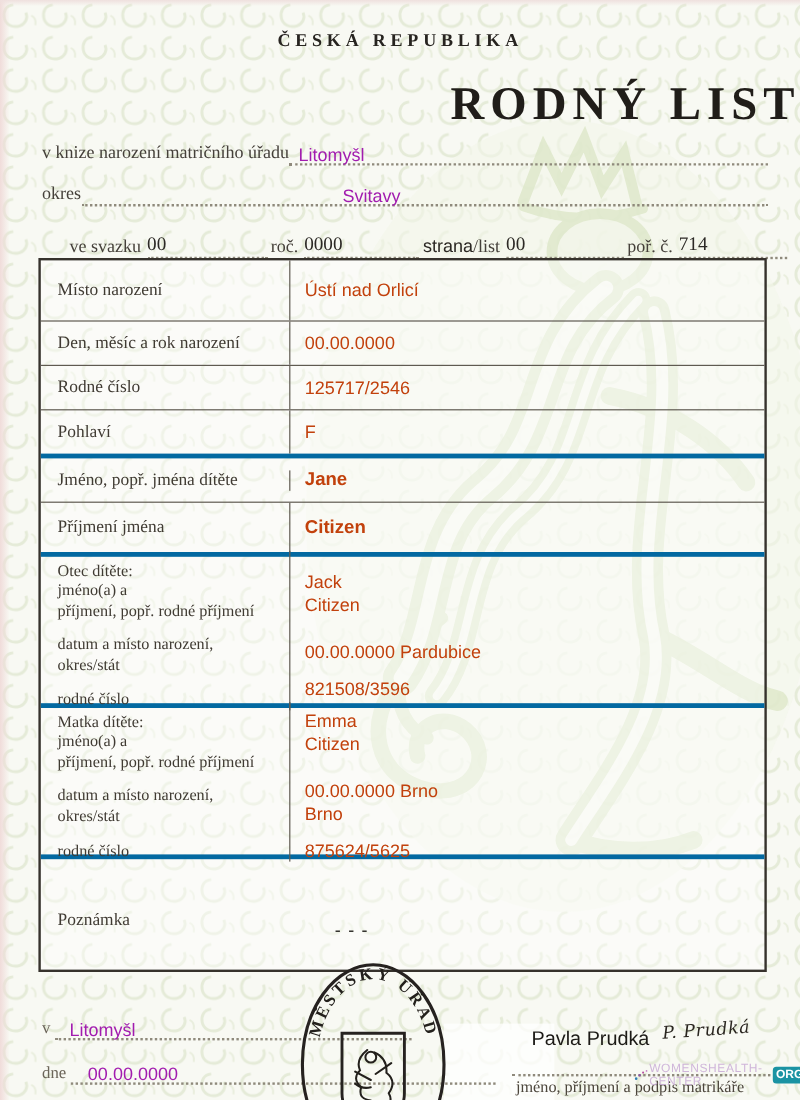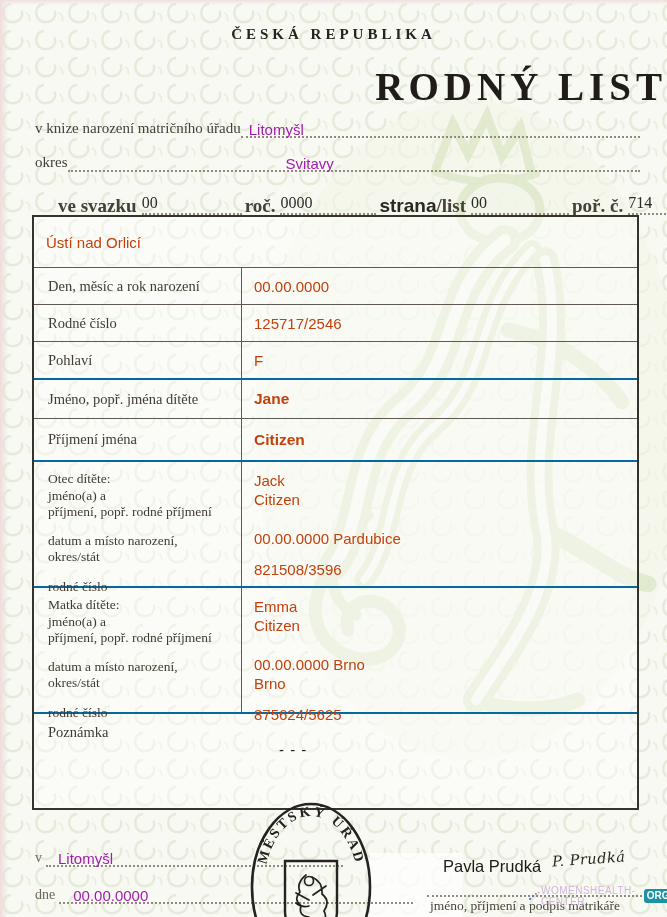--- a/index.html
+++ b/index.html
@@ -21,29 +21,29 @@
   
   .reg-line{position:absolute;left:35px;right:27px;display:flex;align-items:flex-end;z-index:2;}
   .reg-label{font-size:15px;color:#45403a;white-space:nowrap;line-height:19px;}
   .dots{flex:1 1 auto;border-bottom:2px dotted #8f8a7c;position:relative;height:19px;}
   .dots .val{position:absolute;bottom:-2px;white-space:nowrap;
     font-family:"Liberation Sans",sans-serif;font-size:15px;color:#a21caf;}
   .seg{flex:0 0 auto;border-bottom:2px dotted #8f8a7c;position:relative;height:19px;}
   .line1{top:117px;}
   .line2{top:151px;}
   .line3{top:186px;left:55px;}
-  .line3 .reg-label{margin:10px 5px 0 3px;font-size:19px;font-weight:bold;}
+  .line3 .reg-label{margin:10px 5px 0 3px;font-size:15px;}
   .lbl-sans{font-family:"Liberation Sans",sans-serif;color:#2b2823;}
 
   
   .cert-table{position:absolute;left:32px;top:215px;width:607px;z-index:2;
     border:2px solid #36322c;background:rgba(255,255,255,.42);box-sizing:border-box;}
   .row{display:flex;border-top:1px solid #5f5a51;box-sizing:border-box;}
   .row.first{border-top:none;}
-  .row.group{border-top:2px solid #0369a1;}
+  .row.group{border-top:4px solid #0369a1;align-items:center;}
   .cl{width:208px;flex:0 0 208px;border-right:1px solid #5f5a51;box-sizing:border-box;
       padding-left:14px;padding-right:8px;display:flex;align-items:center;
       font-size:14.5px;color:#403b33;}
   .cv{flex:1;padding-left:12px;display:flex;align-items:center;
       font-family:"Liberation Sans",sans-serif;font-size:15px;color:#c2410c;}
   .bold .cv{font-weight:bold;font-size:15.5px;}
   .h50{height:50px;} .h37{height:37px;} .h40{height:40px;} .h42{height:42px;}
   .h126{height:126px;} .h96{height:96px;gap:24px;}
   .parent .cl,.parent .cv{display:block;align-items:initial;padding-top:9px;}
   .parent .cl div{font-size:13.5px;line-height:16.5px;}
@@ -148,20 +148,21 @@
     </span>
     <span class="reg-label">poř. č.</span>
     <span class="seg" style="width:90px">
       <span class="val" style="left:22px">714</span>
     </span>
   </div>
 
   <div class="cert-table">
 
     <div class="row first h50">
+      <div class="cl">Místo narození</div>
       <div class="cv">Ústí nad Orlicí</div>
     </div>
     <div class="row h37">
       <div class="cl">Den, měsíc a rok narození</div>
       <div class="cv">00.00.0000</div>
     </div>
     <div class="row h37">
       <div class="cl">Rodné číslo</div>
       <div class="cv">125717/2546</div>
     </div>

